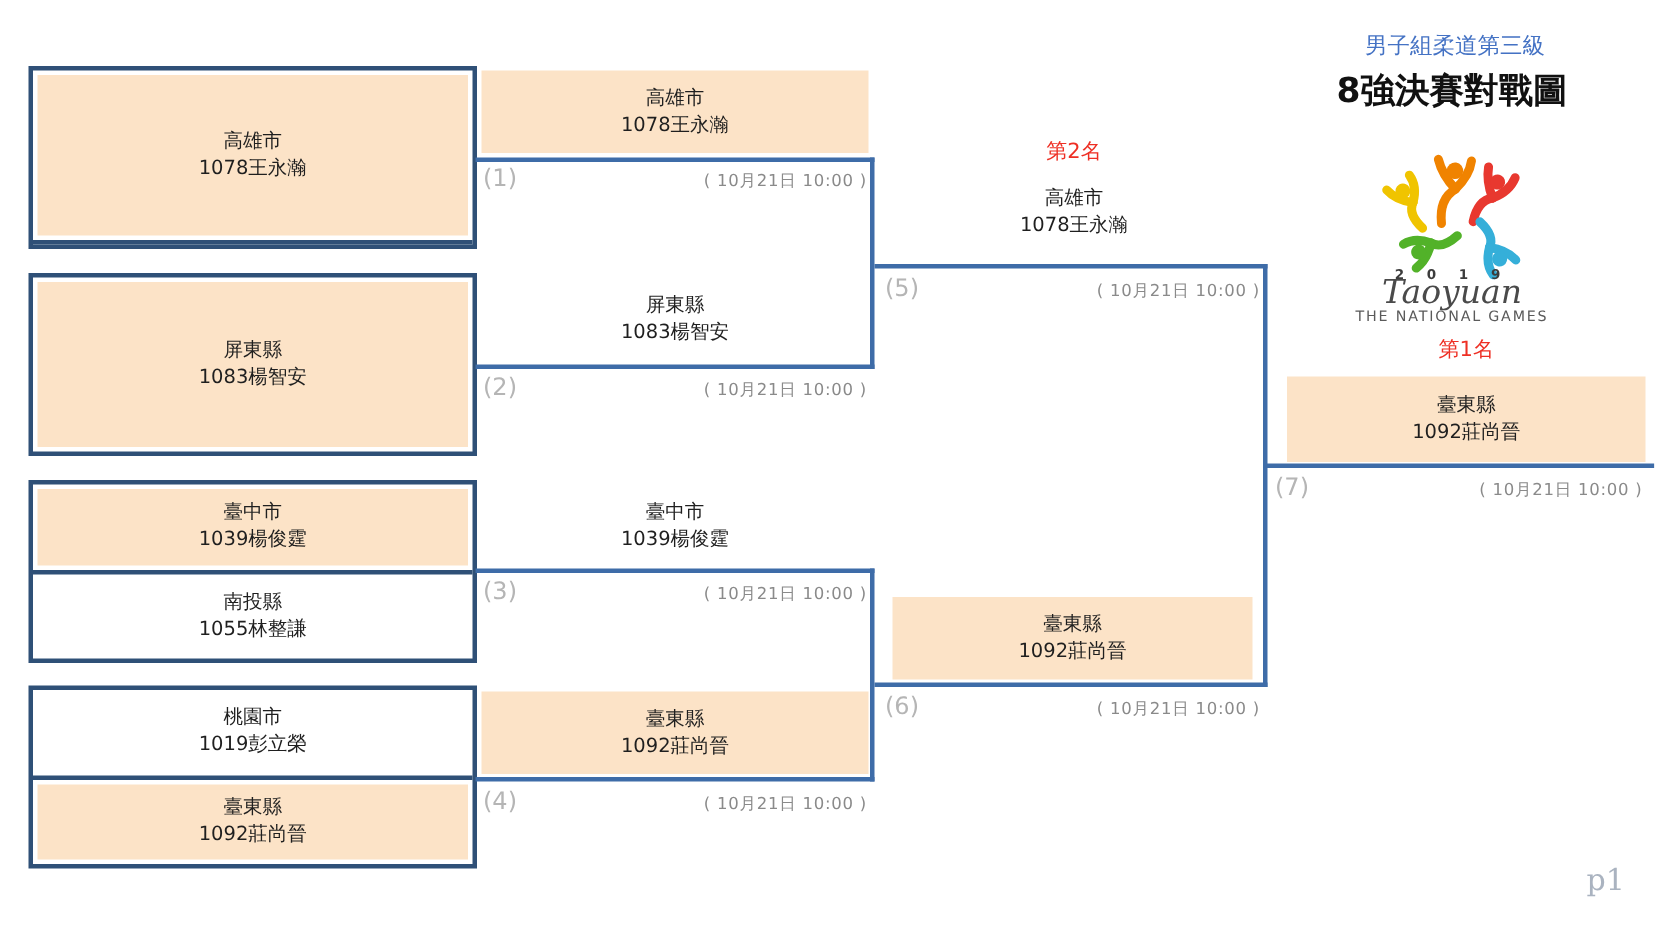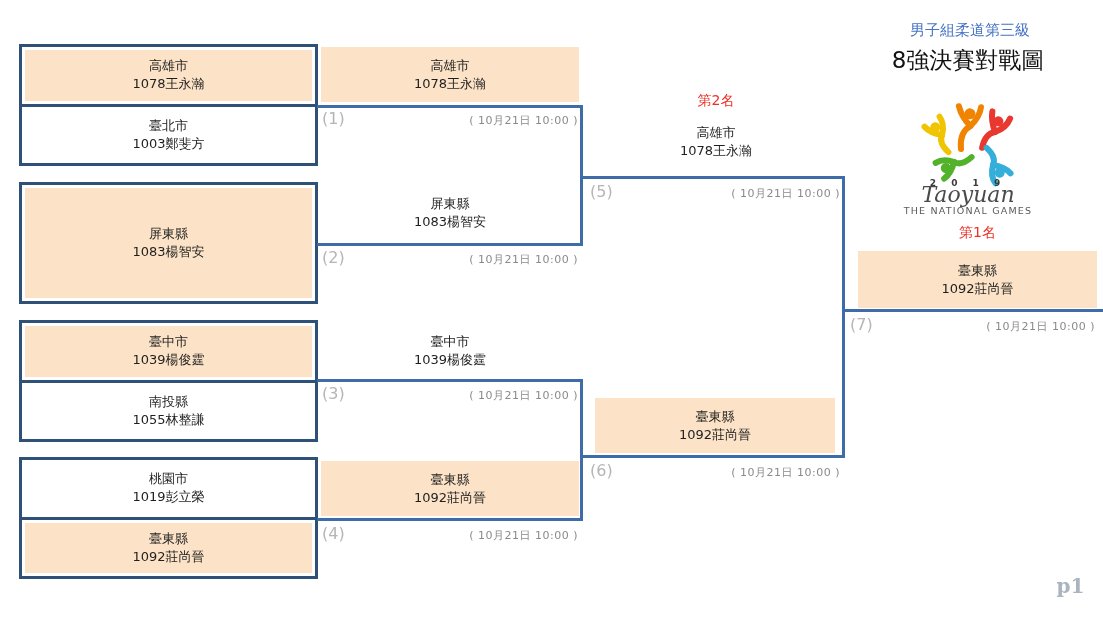--- a/index.html
+++ b/index.html
@@ -35,24 +35,24 @@
   }
   .mtime{
     position:absolute;left:0;right:0;top:3px;text-align:right;
     font-size:11px;color:#8a8a8a;letter-spacing:.5px;
   }
   .rank{position:absolute;text-align:center;font-size:14px;color:#ee2f24;}
   
   .hdr-cat{position:absolute;left:870px;top:21px;width:200px;text-align:center;
     font-size:15px;color:#4472c4;}
   .hdr-title{position:absolute;left:858px;top:45px;width:220px;text-align:center;
-    font-size:23px;font-weight:normal;color:#111;}
+    font-size:23px;font-weight:bold;color:#111;}
   .logo-wrap{position:absolute;left:898px;top:80px;width:140px;height:135px;}
   .page-num{position:absolute;left:1048px;top:574px;width:45px;text-align:center;
-    font-family:"DejaVu Serif",serif;font-size:20px;color:#aab3c0;font-weight:bold;}
+    font-family:"DejaVu Serif",serif;font-size:20px;color:#aab3c0;}
   .bottom-edge{position:absolute;left:0;top:615px;width:1103px;height:2px;background:#dcdcdc;}
 </style>
 </head>
 <body>
 
 <div id="stage">
 
   <div class="hdr-cat">男子組柔道第三級</div>
   <div class="hdr-title">8強決賽對戰圖</div>
 
@@ -105,26 +105,20 @@
     </svg>
   </div>
 
   <div class="pair" style="top:44px">
     <div class="cell first">
       <div class="fill win">
         <span>高雄市</span>
         <span>1078王永瀚</span>
       </div>
     </div>
-    <div class="cell">
-      <div class="fill">
-        <span>臺北市</span>
-        <span>1003鄭斐方</span>
-      </div>
-    </div>
   </div>
 
   <div class="pair" style="top:182px">
     <div class="cell">
       <div class="fill win">
         <span>屏東縣</span>
         <span>1083楊智安</span>
       </div>
     </div>
   </div>

